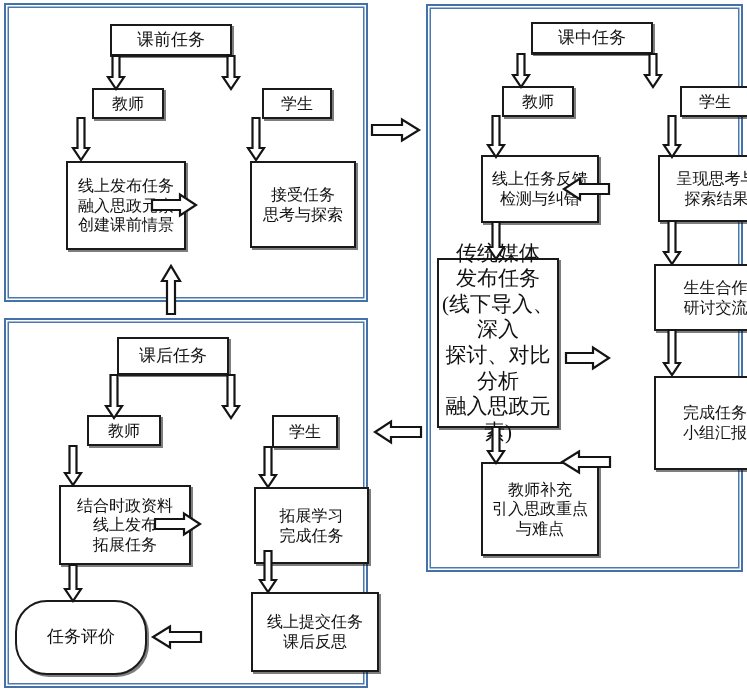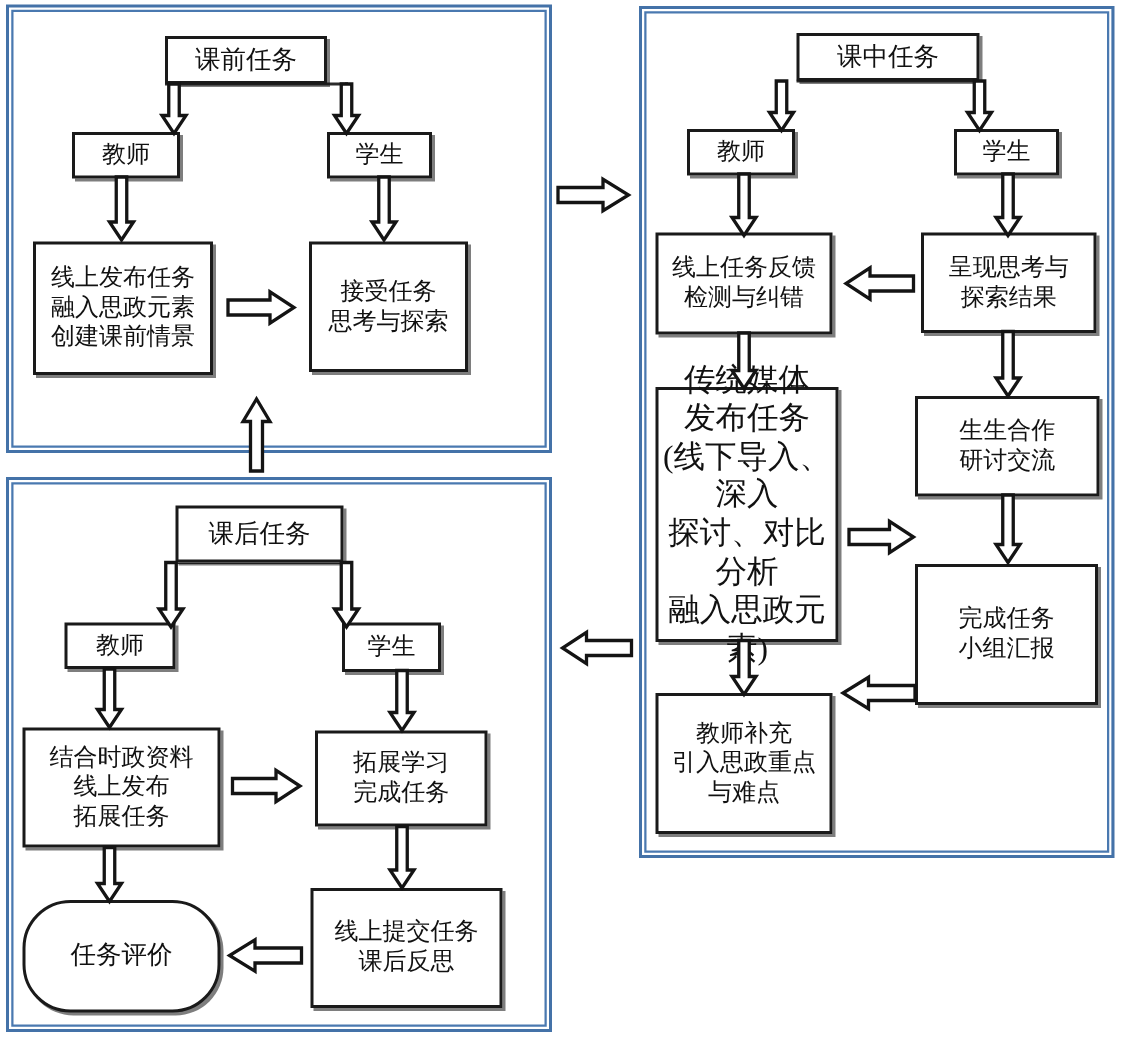--- a/index.html
+++ b/index.html
@@ -32,40 +32,40 @@
     justify-content:center;
     text-align:center;
     color:#111111;
     line-height:1.22;
     z-index:5;
     box-shadow:2px 2px 0 rgba(20,20,20,0.55);
   }
   .box .t{display:block;white-space:pre-line;padding:0 2px;}
 
   .fs17{font-size:17px;}
-  .fs16{font-size:16px;}
+  .fs16{font-size:16px;margin-left:44px;}
   .fs15{font-size:21px;}
 
   
   .arrow{position:absolute;z-index:6;}
   .arrow svg{display:block;overflow:visible;}
   .apath{fill:#ffffff;stroke:#141414;stroke-width:2.2;stroke-linejoin:miter;}
 
   
   .conn{position:absolute;background:#2a2a2a;z-index:2;}
 </style>
 </head>
 <body>
 
 <div id="stage">
 
   <div class="panel" style="left:4px;top:3px;width:364px;height:299px;">
   </div>
 
-  <div class="box fs17" style="left:110px;top:24px;width:108px;height:32px;">
+  <div class="box fs17" style="left:110px;top:24px;width:122px;height:32px;">
     <span class="t">课前任务</span>
   </div>
 
   <div class="conn" style="left:110px;top:55px;width:122px;height:2px;"></div>
   <div class="conn" style="left:230px;top:55px;width:2px;height:22px;"></div>
 
   <div class="arrow" style="left:107px;top:56px;width:18px;height:34px;">
     <svg width="18" height="34" viewBox="0 0 18 34">
         <path class="apath" d="M5.5 0 L12.5 0 L12.5 21 L17 21 L9 33 L1 21 L5.5 21 Z"></path>
       </svg>
@@ -259,21 +259,21 @@
     <svg width="18" height="41" viewBox="0 0 18 41">
         <path class="apath" d="M5.5 0 L12.5 0 L12.5 28 L17 28 L9 40 L1 28 L5.5 28 Z"></path>
       </svg>
   </div>
 
   <div class="box fs16" style="left:15px;top:485px;width:132px;height:80px;">
     <span class="t">结合时政资料
 线上发布
 拓展任务</span>
   </div>
-  <div class="box fs16" style="left:210px;top:487px;width:115px;height:64px;">
+  <div class="box fs16" style="left:210px;top:487px;width:115px;height:77px;">
     <span class="t">拓展学习
 完成任务</span>
   </div>
 
   <div class="arrow" style="left:155px;top:512px;width:46px;height:24px;">
     <svg width="46" height="24" viewBox="0 0 46 24">
         <path class="apath" d="M0 7 L29 7 L29 1.5 L45 12 L29 22.5 L29 17 L0 17 Z"></path>
       </svg>
   </div>
 

